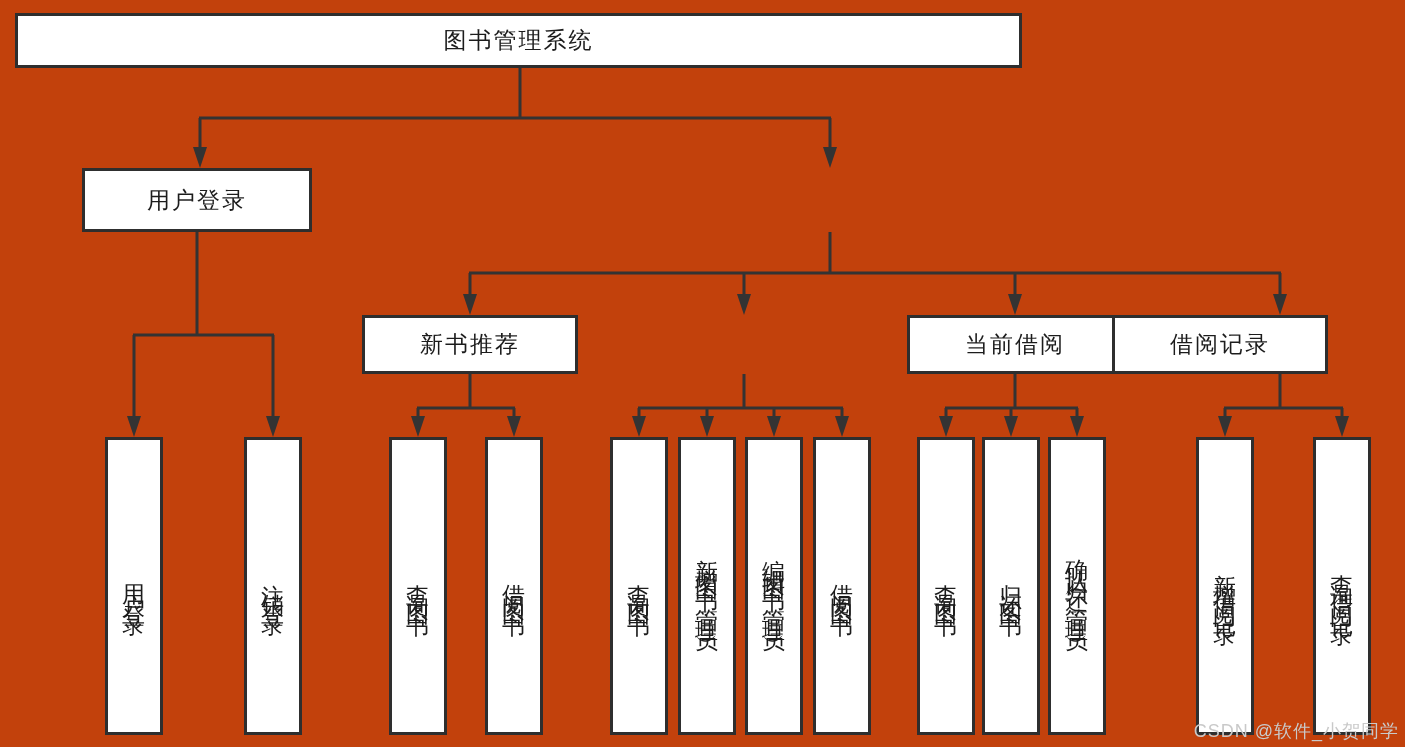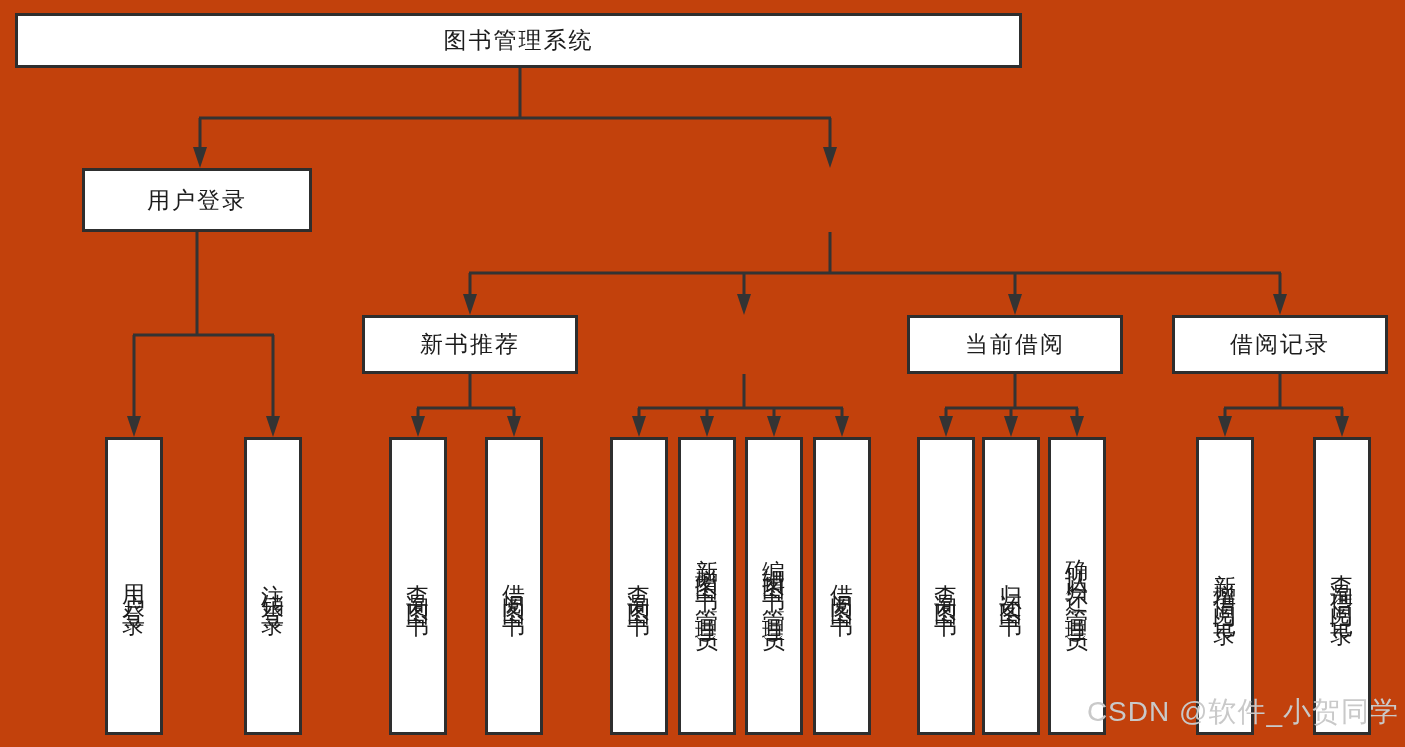--- a/index.html
+++ b/index.html
@@ -47,23 +47,23 @@
   .leaf .vtext {
     writing-mode: vertical-rl;
     text-orientation: mixed;
     letter-spacing: 10px;
     font-size: 23px;
     line-height: 58px;
   }
   .watermark {
     position: absolute;
     right: 6px;
-    bottom: 16px;
+    bottom: 4px;
     color: #c9c9c9;
-    font-size: 28px;
+    font-size: 18px;
     letter-spacing: 1px;
     pointer-events: none;
   }
 </style>
 </head>
 <body>
 
 <div class="canvas">
 
   <svg class="connectors" viewBox="0 0 1405 747" xmlns="http://www.w3.org/2000/svg">
@@ -105,21 +105,21 @@
       <polygon points="1335,416 1349,416 1342,437"></polygon>
     </g>
   </svg>
 
   <div class="node root">图书管理系统</div>
 
   <div class="node lvl1" style="left:82px;">用户登录</div>
 
   <div class="node lvl2" style="left:362px;font-family:Liberation Mono, monospace;">新书推荐</div>
   <div class="node lvl2" style="left:907px;">当前借阅</div>
-  <div class="node lvl2" style="left:1172px;">借阅记录</div>
+  <div class="node lvl2" style="left:1112px;">借阅记录</div>
 
   <div class="node leaf" style="left:105px;">
     <span class="vtext">用户登录</span>
   </div>
   <div class="node leaf" style="left:244px;">
     <span class="vtext">注销登录</span>
   </div>
 
   <div class="node leaf" style="left:389px;">
     <span class="vtext">查询图书</span>

